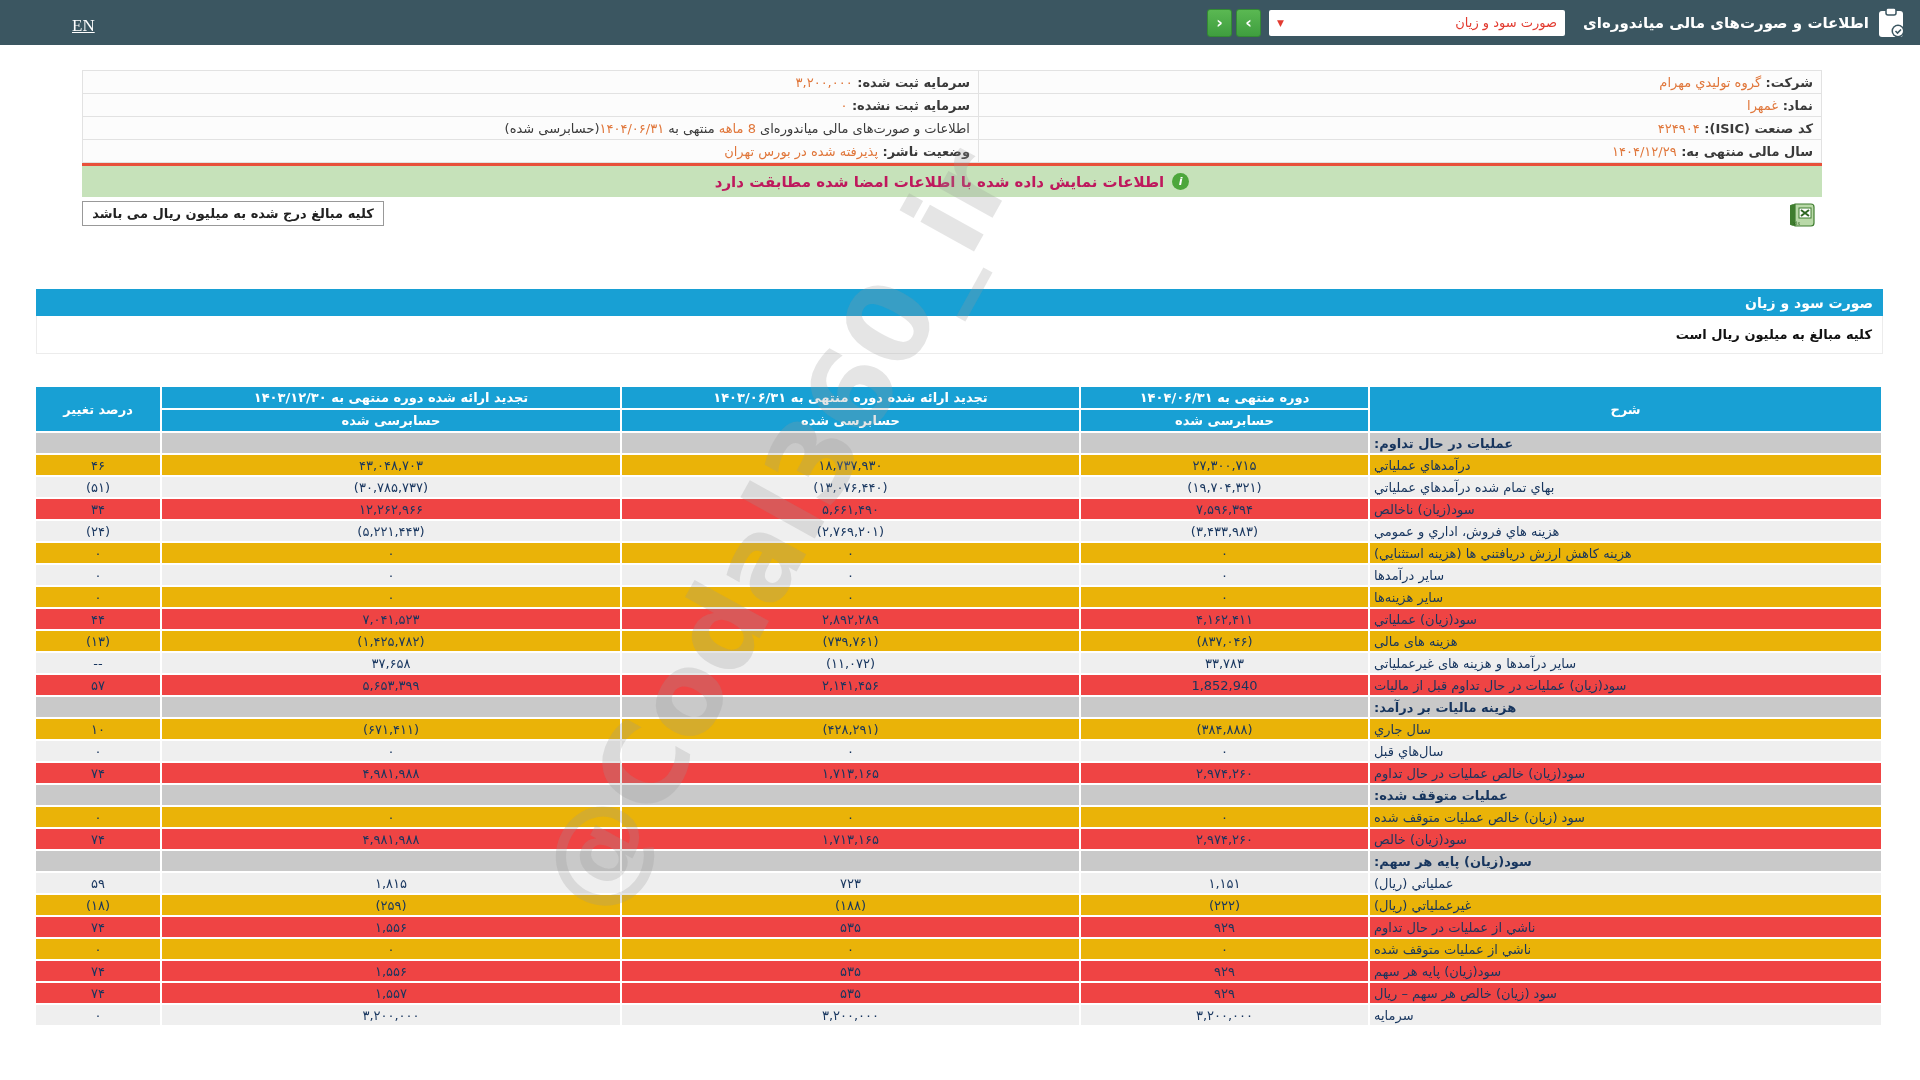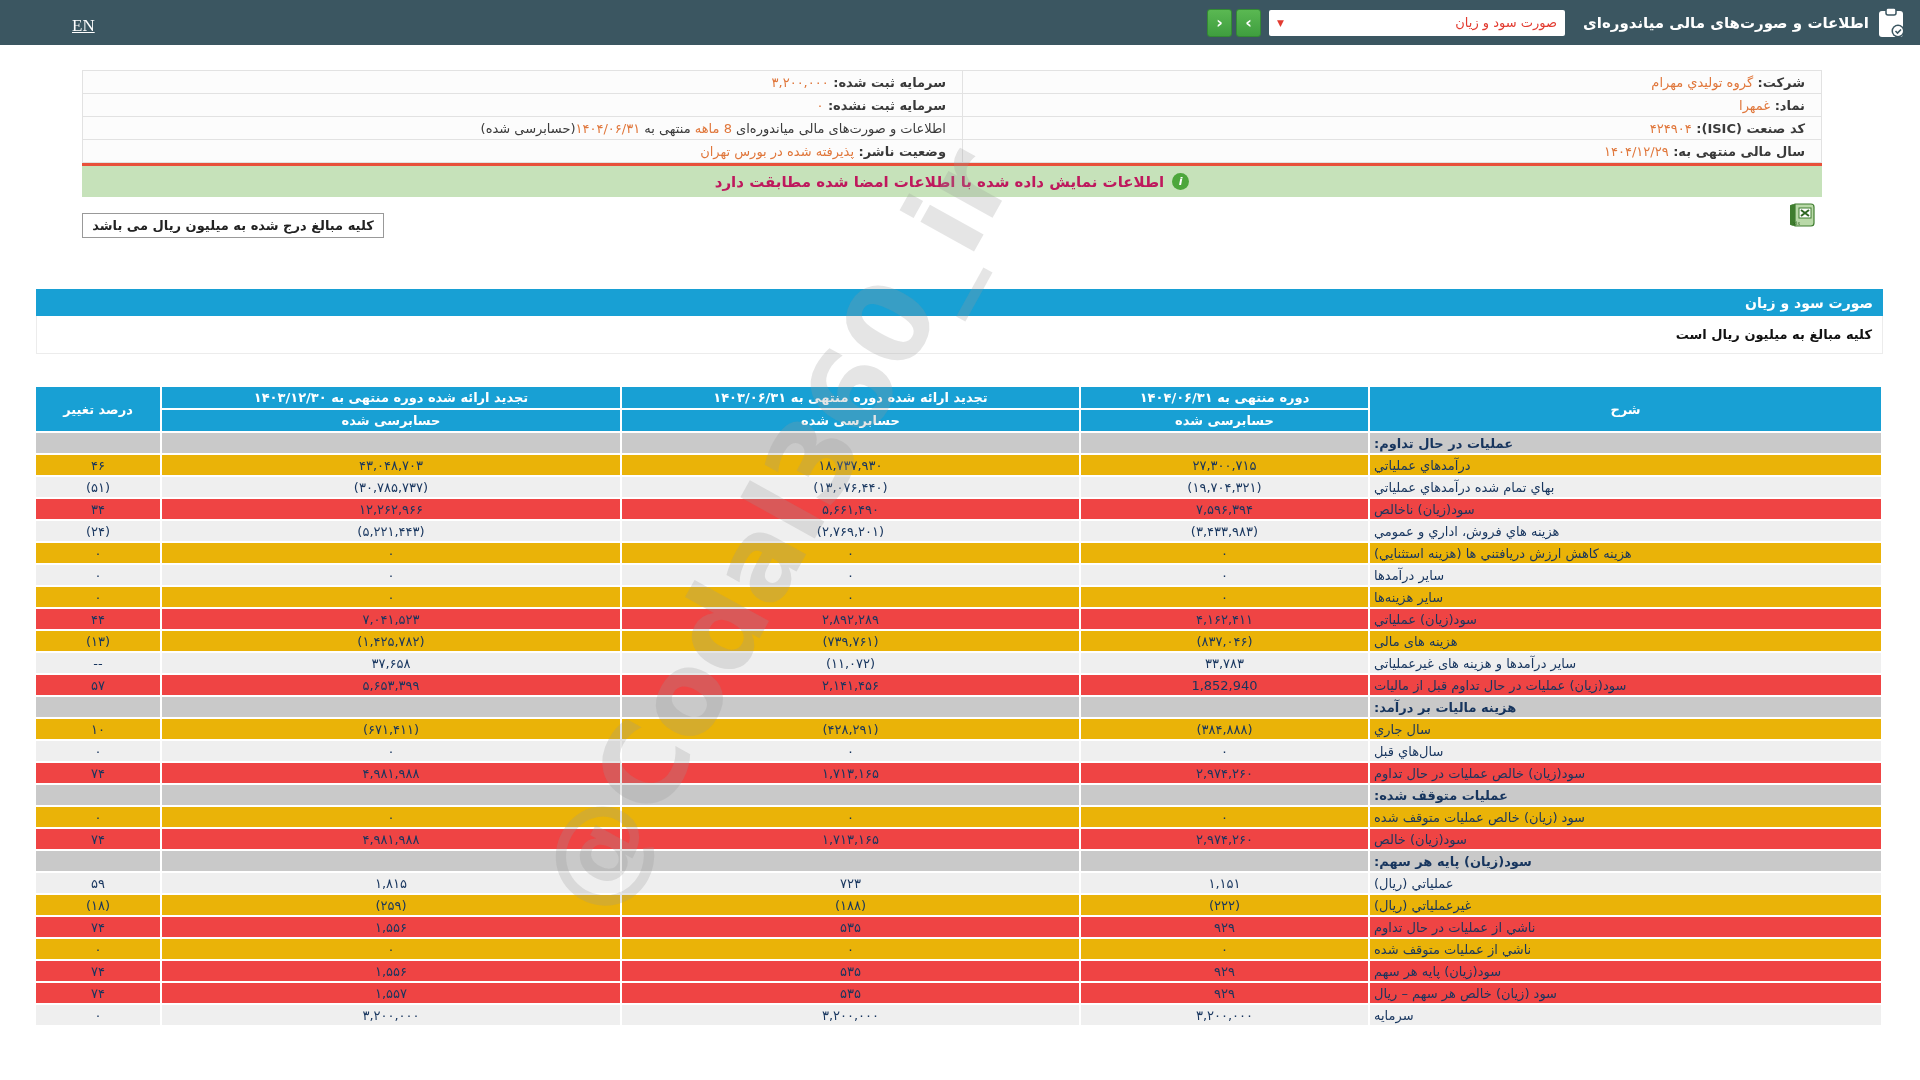--- a/index.html
+++ b/index.html
@@ -18,31 +18,31 @@
   .dropdown-chevron{color:#e23b30;font-size:9px}
   .nav-btn{width:23px;height:26px;margin-right:8px;border:1px solid #338a33;border-radius:3px;
     background:linear-gradient(#5ab852,#3f9e3f);color:#fff;font-weight:bold;font-size:16px;line-height:1;
     display:flex;align-items:center;justify-content:center;cursor:pointer}
   .nav-btn + .nav-btn{margin-right:4px}
   .en-link{position:absolute;left:72px;top:16px;color:#ffffff;font-family:"Liberation Serif","DejaVu Serif",serif;
     font-size:17px;text-decoration:underline;cursor:pointer}
   
   .info-wrap{margin:25px 98px 0 82px}
   .info-table{width:100%;border-collapse:collapse;background:#fcfcfc;table-layout:fixed}
-  .info-table td{border:1px solid #e2e2e2;height:22px;font-size:13px;padding:0 16px;color:#3a3a3a;white-space:nowrap;overflow:hidden}
+  .info-table td{border:1px solid #e2e2e2;height:22px;font-size:13px;padding:0 8px;color:#3a3a3a;white-space:nowrap;overflow:hidden}
   .info-table td.c-right{width:47.5%}
   .lbl{font-weight:bold;color:#3a3a3a}
   .orange{color:#e0763a}
   .redline{height:3px;background:#e8503a}
   .banner{height:31px;background:#c6e2ba;display:flex;align-items:center;justify-content:center;gap:8px}
   .banner-text{font-size:15px;font-weight:bold;color:#be185d}
   .info-icon{width:17px;height:17px;border-radius:50%;background:#4ca63c;color:#fff;font-size:11px;font-weight:bold;
     font-style:italic;display:flex;align-items:center;justify-content:center;flex:0 0 auto}
   .subrow{position:relative;height:30px;margin-top:4px}
-  .unit-box{position:absolute;left:0;top:12px;width:300px;height:23px;border:1px solid #999;background:#fff;
+  .unit-box{position:absolute;left:0;top:0;width:300px;height:23px;border:1px solid #999;background:#fff;
     display:flex;align-items:center;justify-content:center;font-size:13px;font-weight:bold;color:#222}
   .excel-icon{position:absolute;right:4px;top:0;width:28px;height:28px;cursor:pointer}
   
   .main-wrap{margin:58px 37px 0 36px;position:relative}
   .title-bar{height:27px;background:#18a0d4;color:#fff;font-weight:bold;font-size:14px;display:flex;align-items:center;padding-right:10px}
   .unit-note{height:38px;display:flex;align-items:center;padding-right:10px;font-size:13px;font-weight:bold;color:#111;
     border:1px solid #ececec;border-top:none;box-sizing:border-box}
   .data-table{width:100%;border-collapse:collapse;table-layout:fixed;margin-top:31px;border-bottom:2px solid #9a9a9a}
   .data-table th{background:#18a0d4;color:#ffffff;font-size:13px;font-weight:bold;height:21px;border:2px solid #ffffff;text-align:center;padding:0}
   .data-table td{height:20px;font-size:13px;border:2px solid #ffffff;text-align:center;color:#17355e;padding:0 4px;white-space:nowrap;overflow:hidden}

